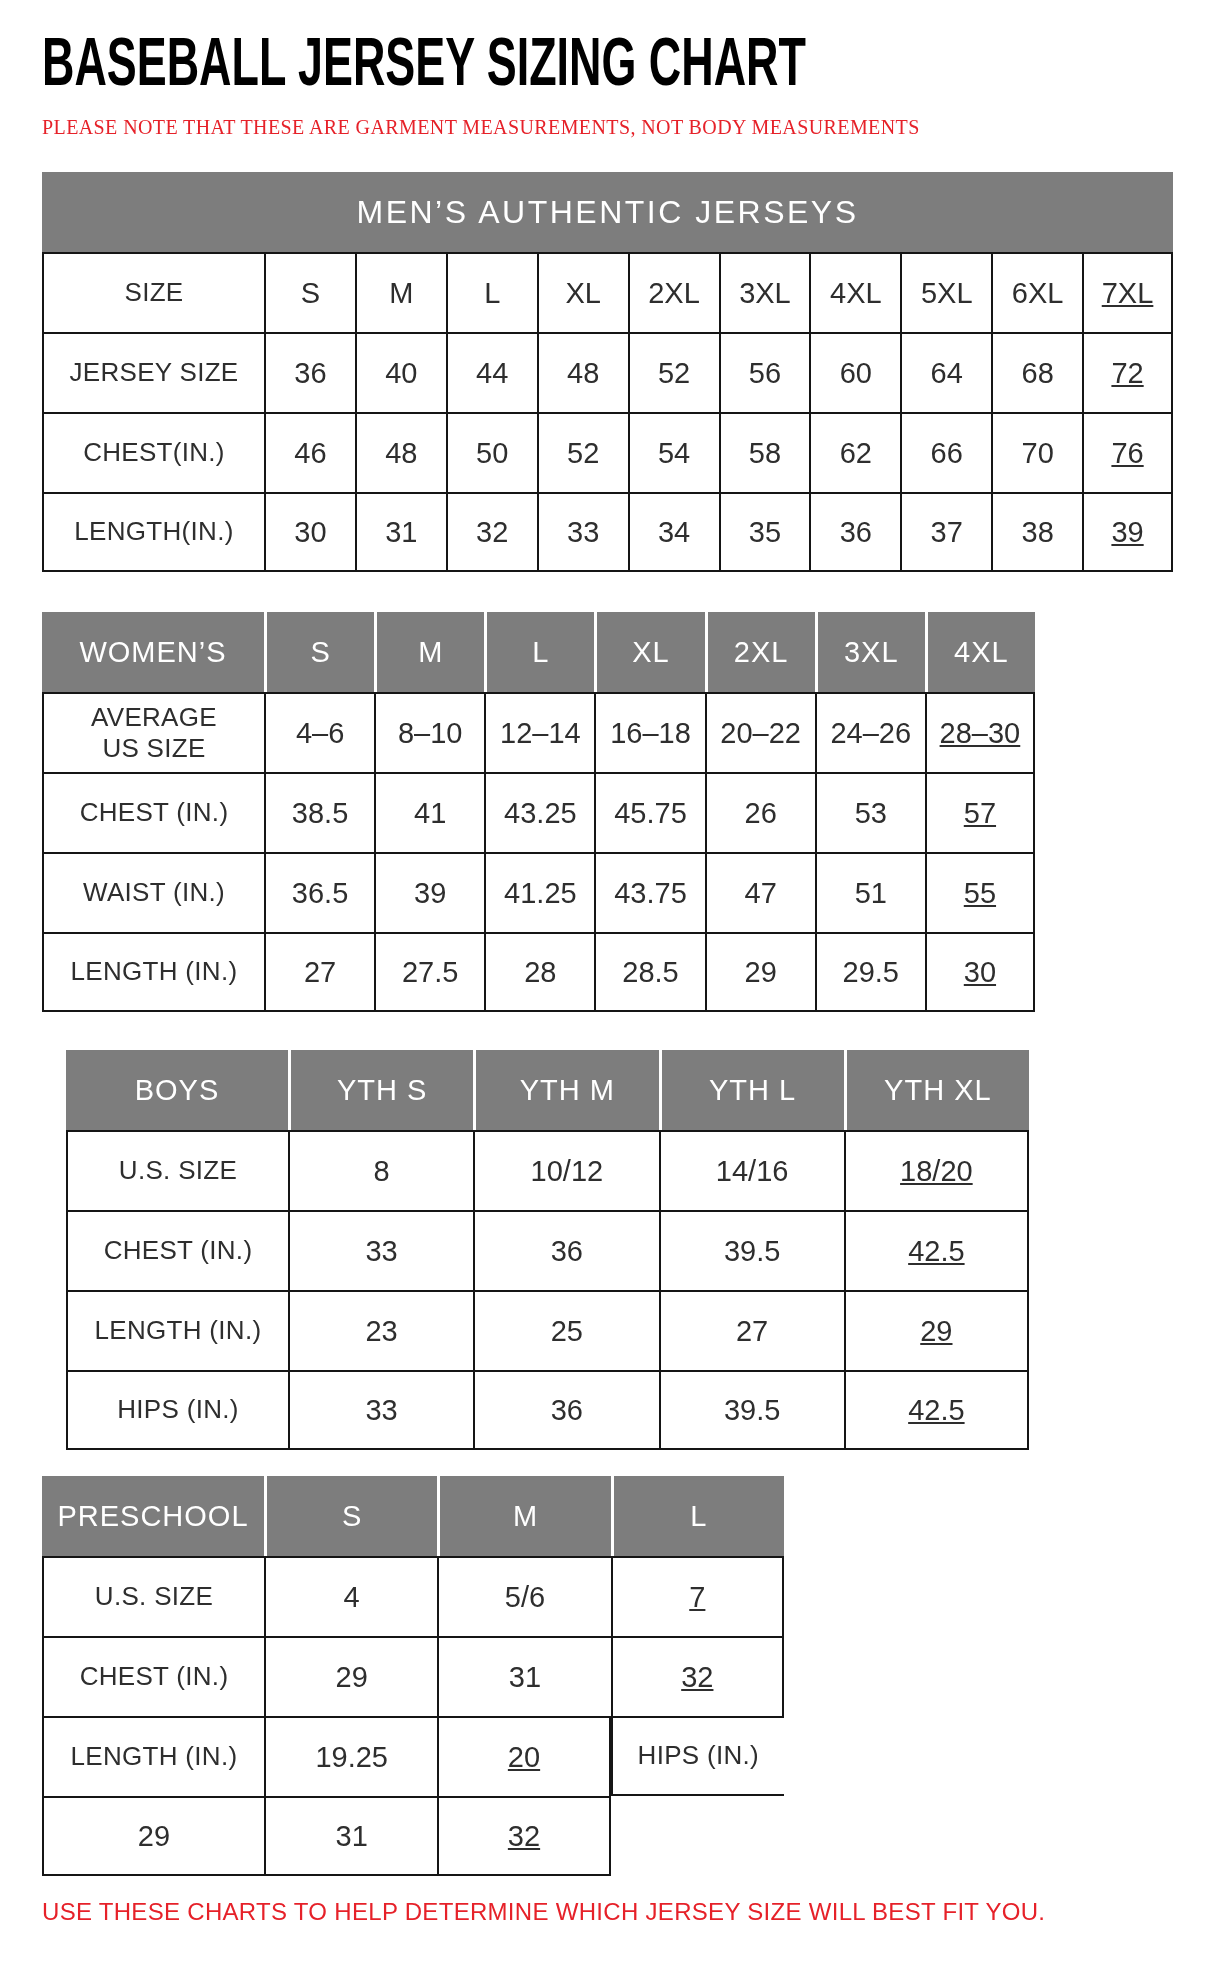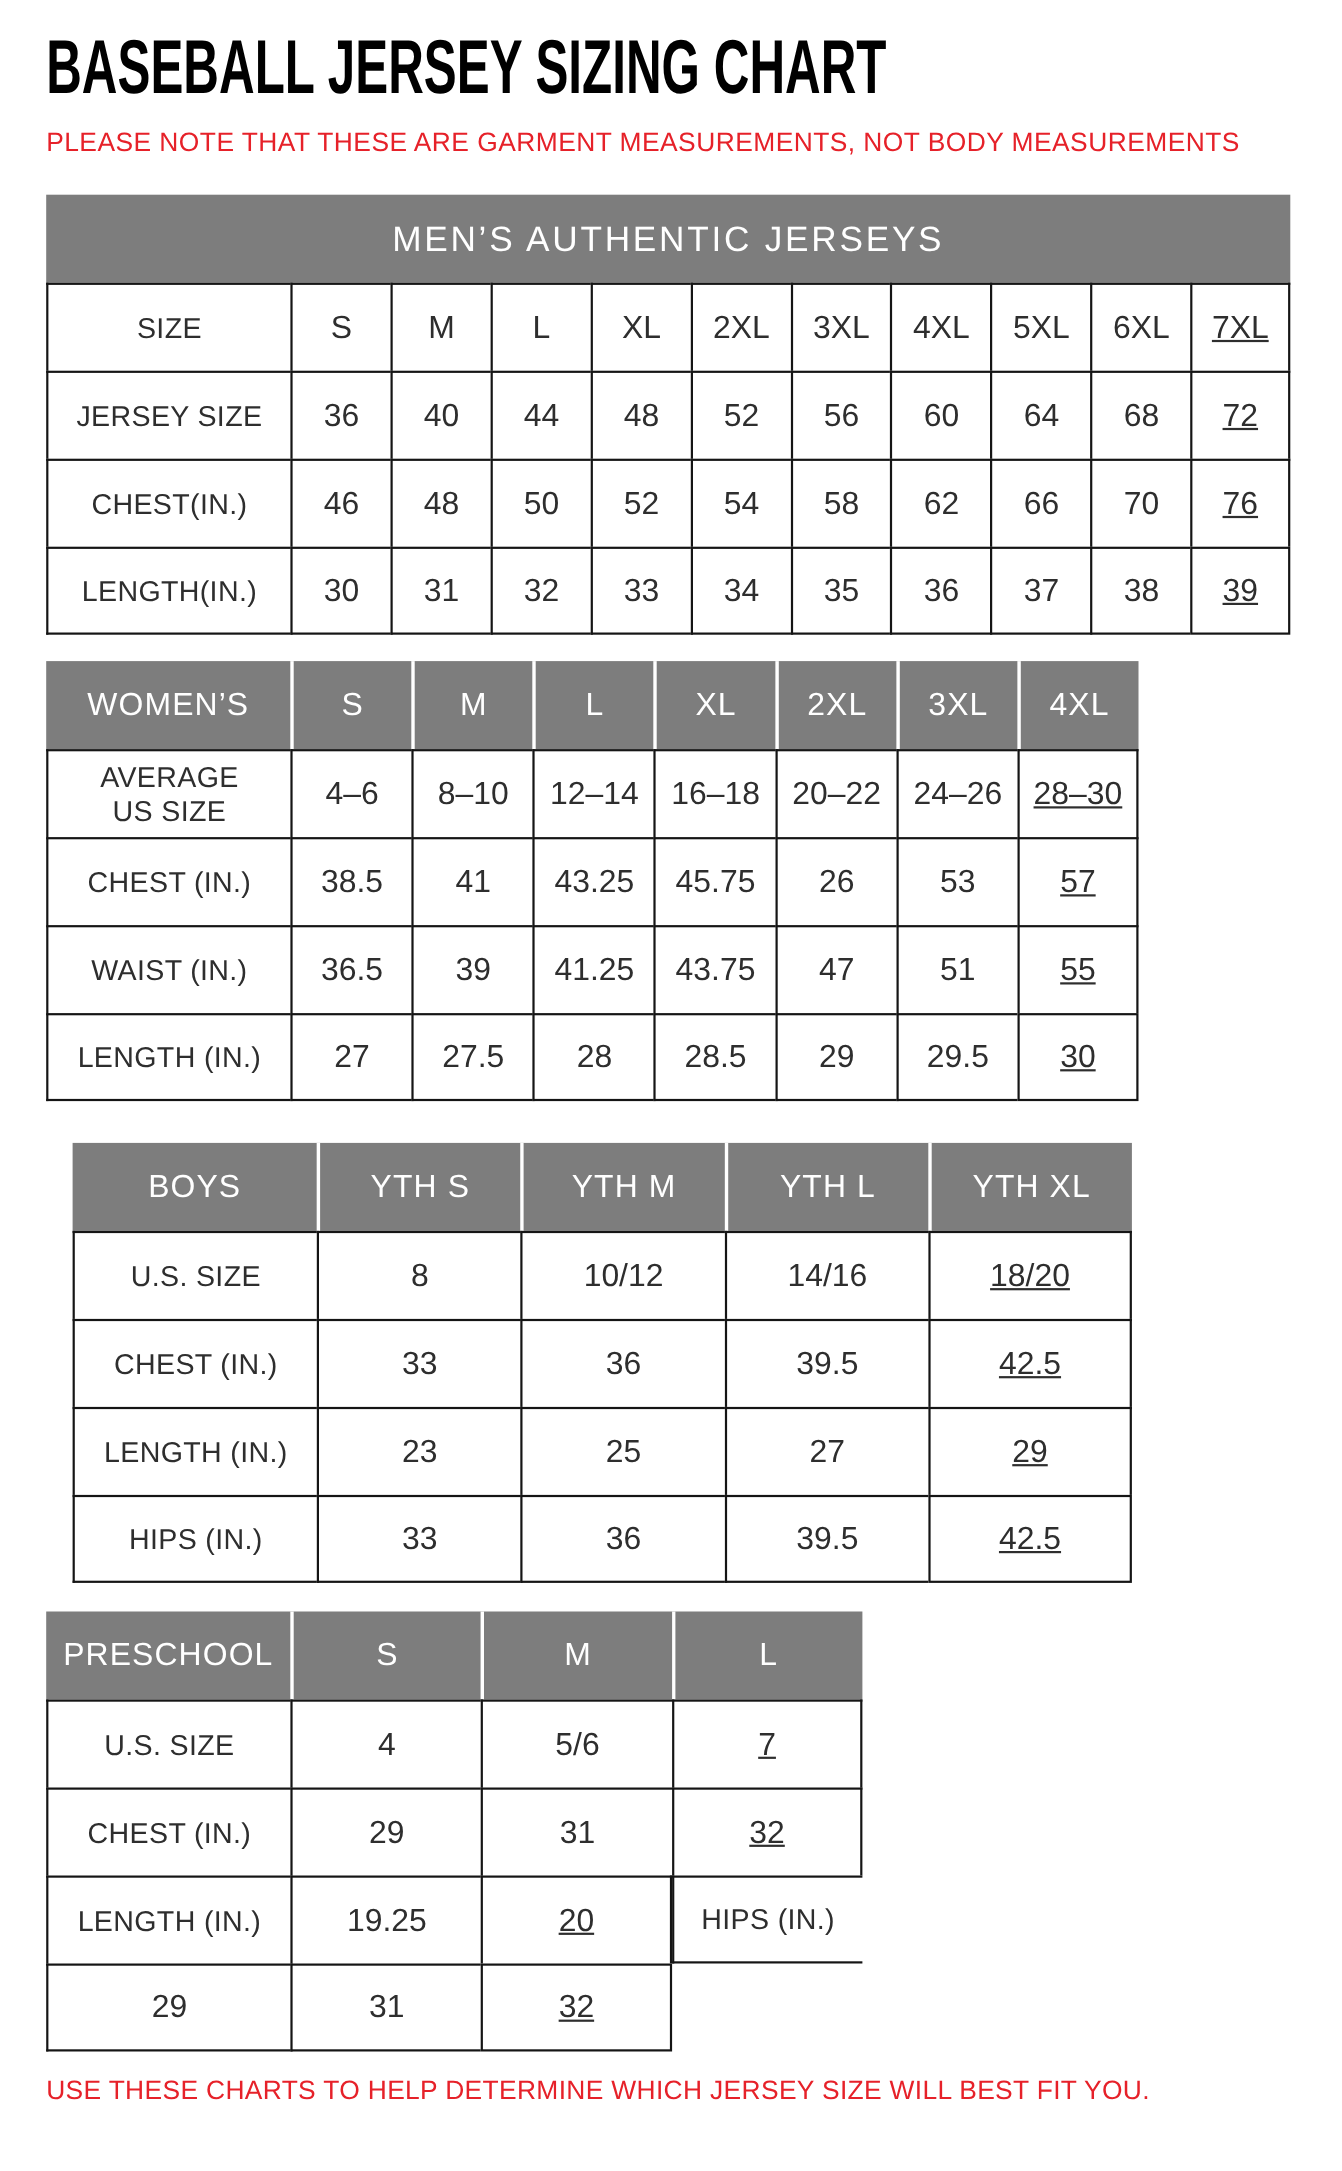--- a/index.html
+++ b/index.html
@@ -19,35 +19,36 @@
     color: #000000;
     letter-spacing: 0px;
     white-space: nowrap;
     transform: scale(0.66, 1.02);
     transform-origin: left top;
     line-height: 1.0;
     height: 72px;
   }
   .note {
     margin-top: 16px;
-    font-size: 24px;
+    font-size: 20px;
     line-height: 1.3;
     color: var(--red, #e62129);
     max-width: 1120px;
     letter-spacing: 0.4px;
+    font-family: Liberation Serif, serif;
   }
 
   .tables { }
   .sizing-table {
     display: grid;
     grid-auto-rows: 80px;
     background: #ffffff;
   }
   .tables > .sizing-table:nth-child(1) { margin-top: 32px; }
-  .tables > .sizing-table:nth-child(2) { margin-top: 24px; border-radius: 28px; }
+  .tables > .sizing-table:nth-child(2) { margin-top: 40px; border-radius: 28px; }
   .tables > .sizing-table:nth-child(3) { margin-top: 38px; }
   .tables > .sizing-table:nth-child(4) { margin-top: 26px; }
 
   .table-mens      { width: 1131px; }
   .table-womens    { width: 993px; }
   .table-boys      { width: 987px; }
   .table-preschool { width: 742px; }
 
   .banner {
     background: var(--gray, #7d7d7d);

